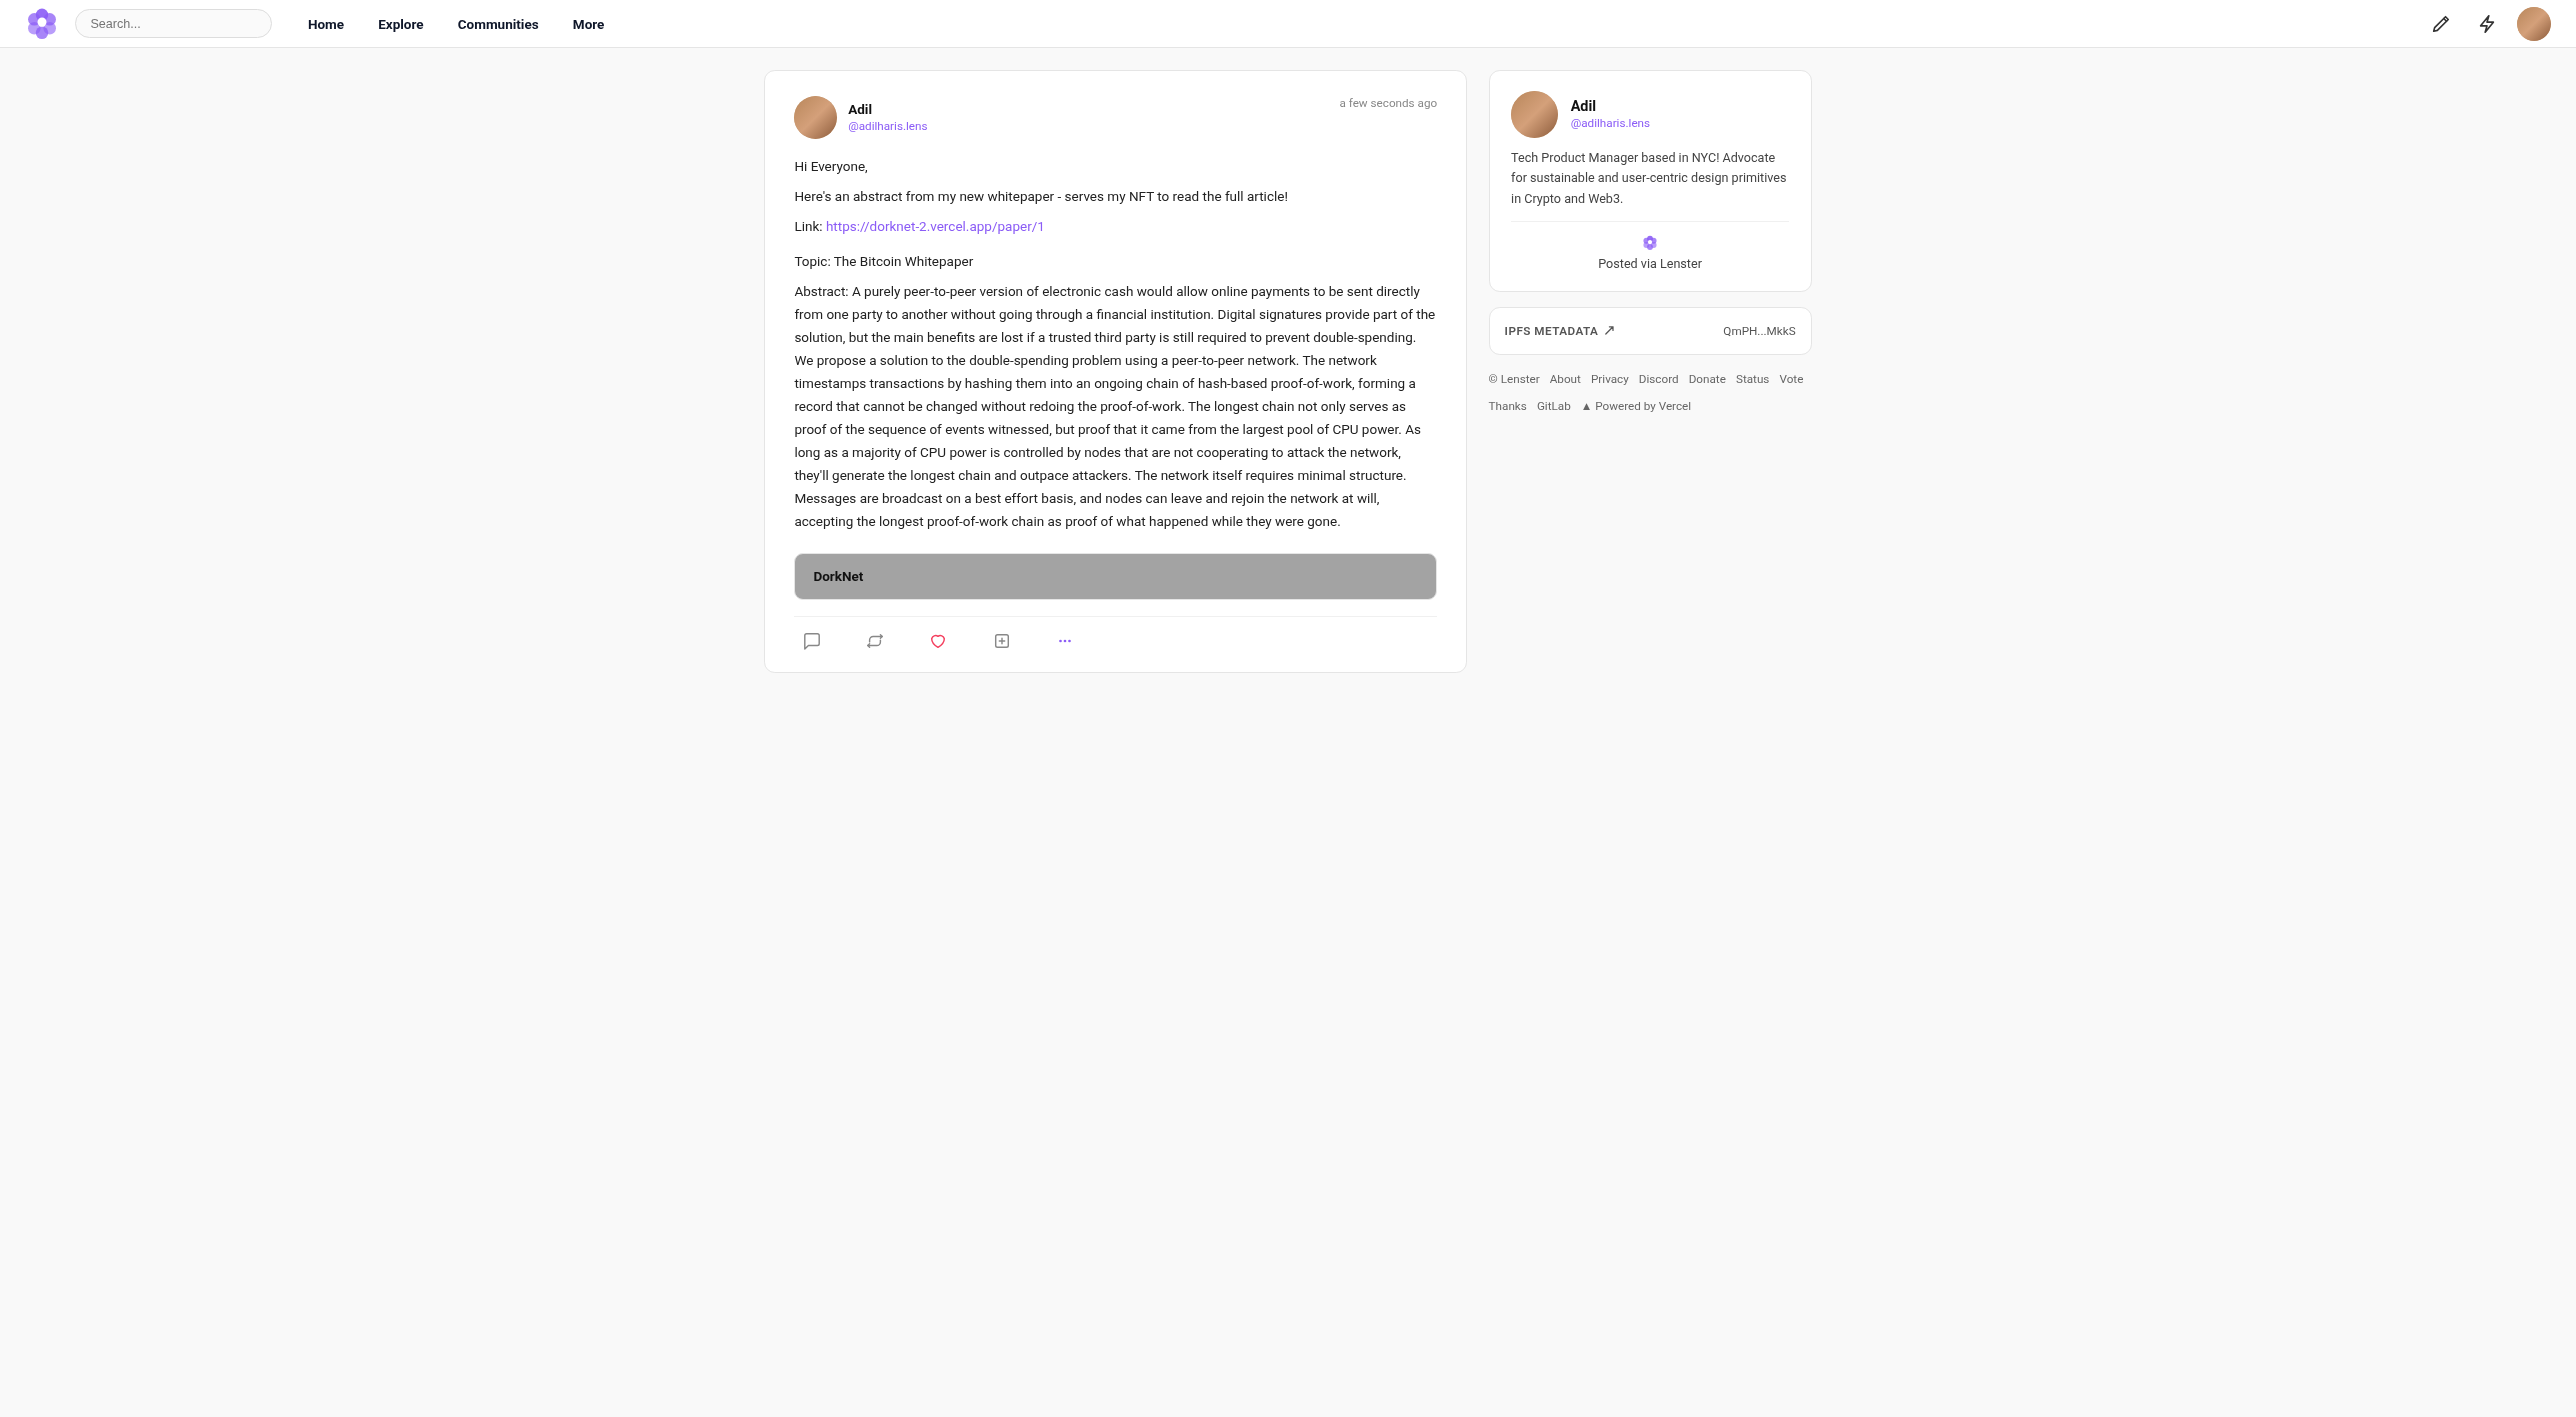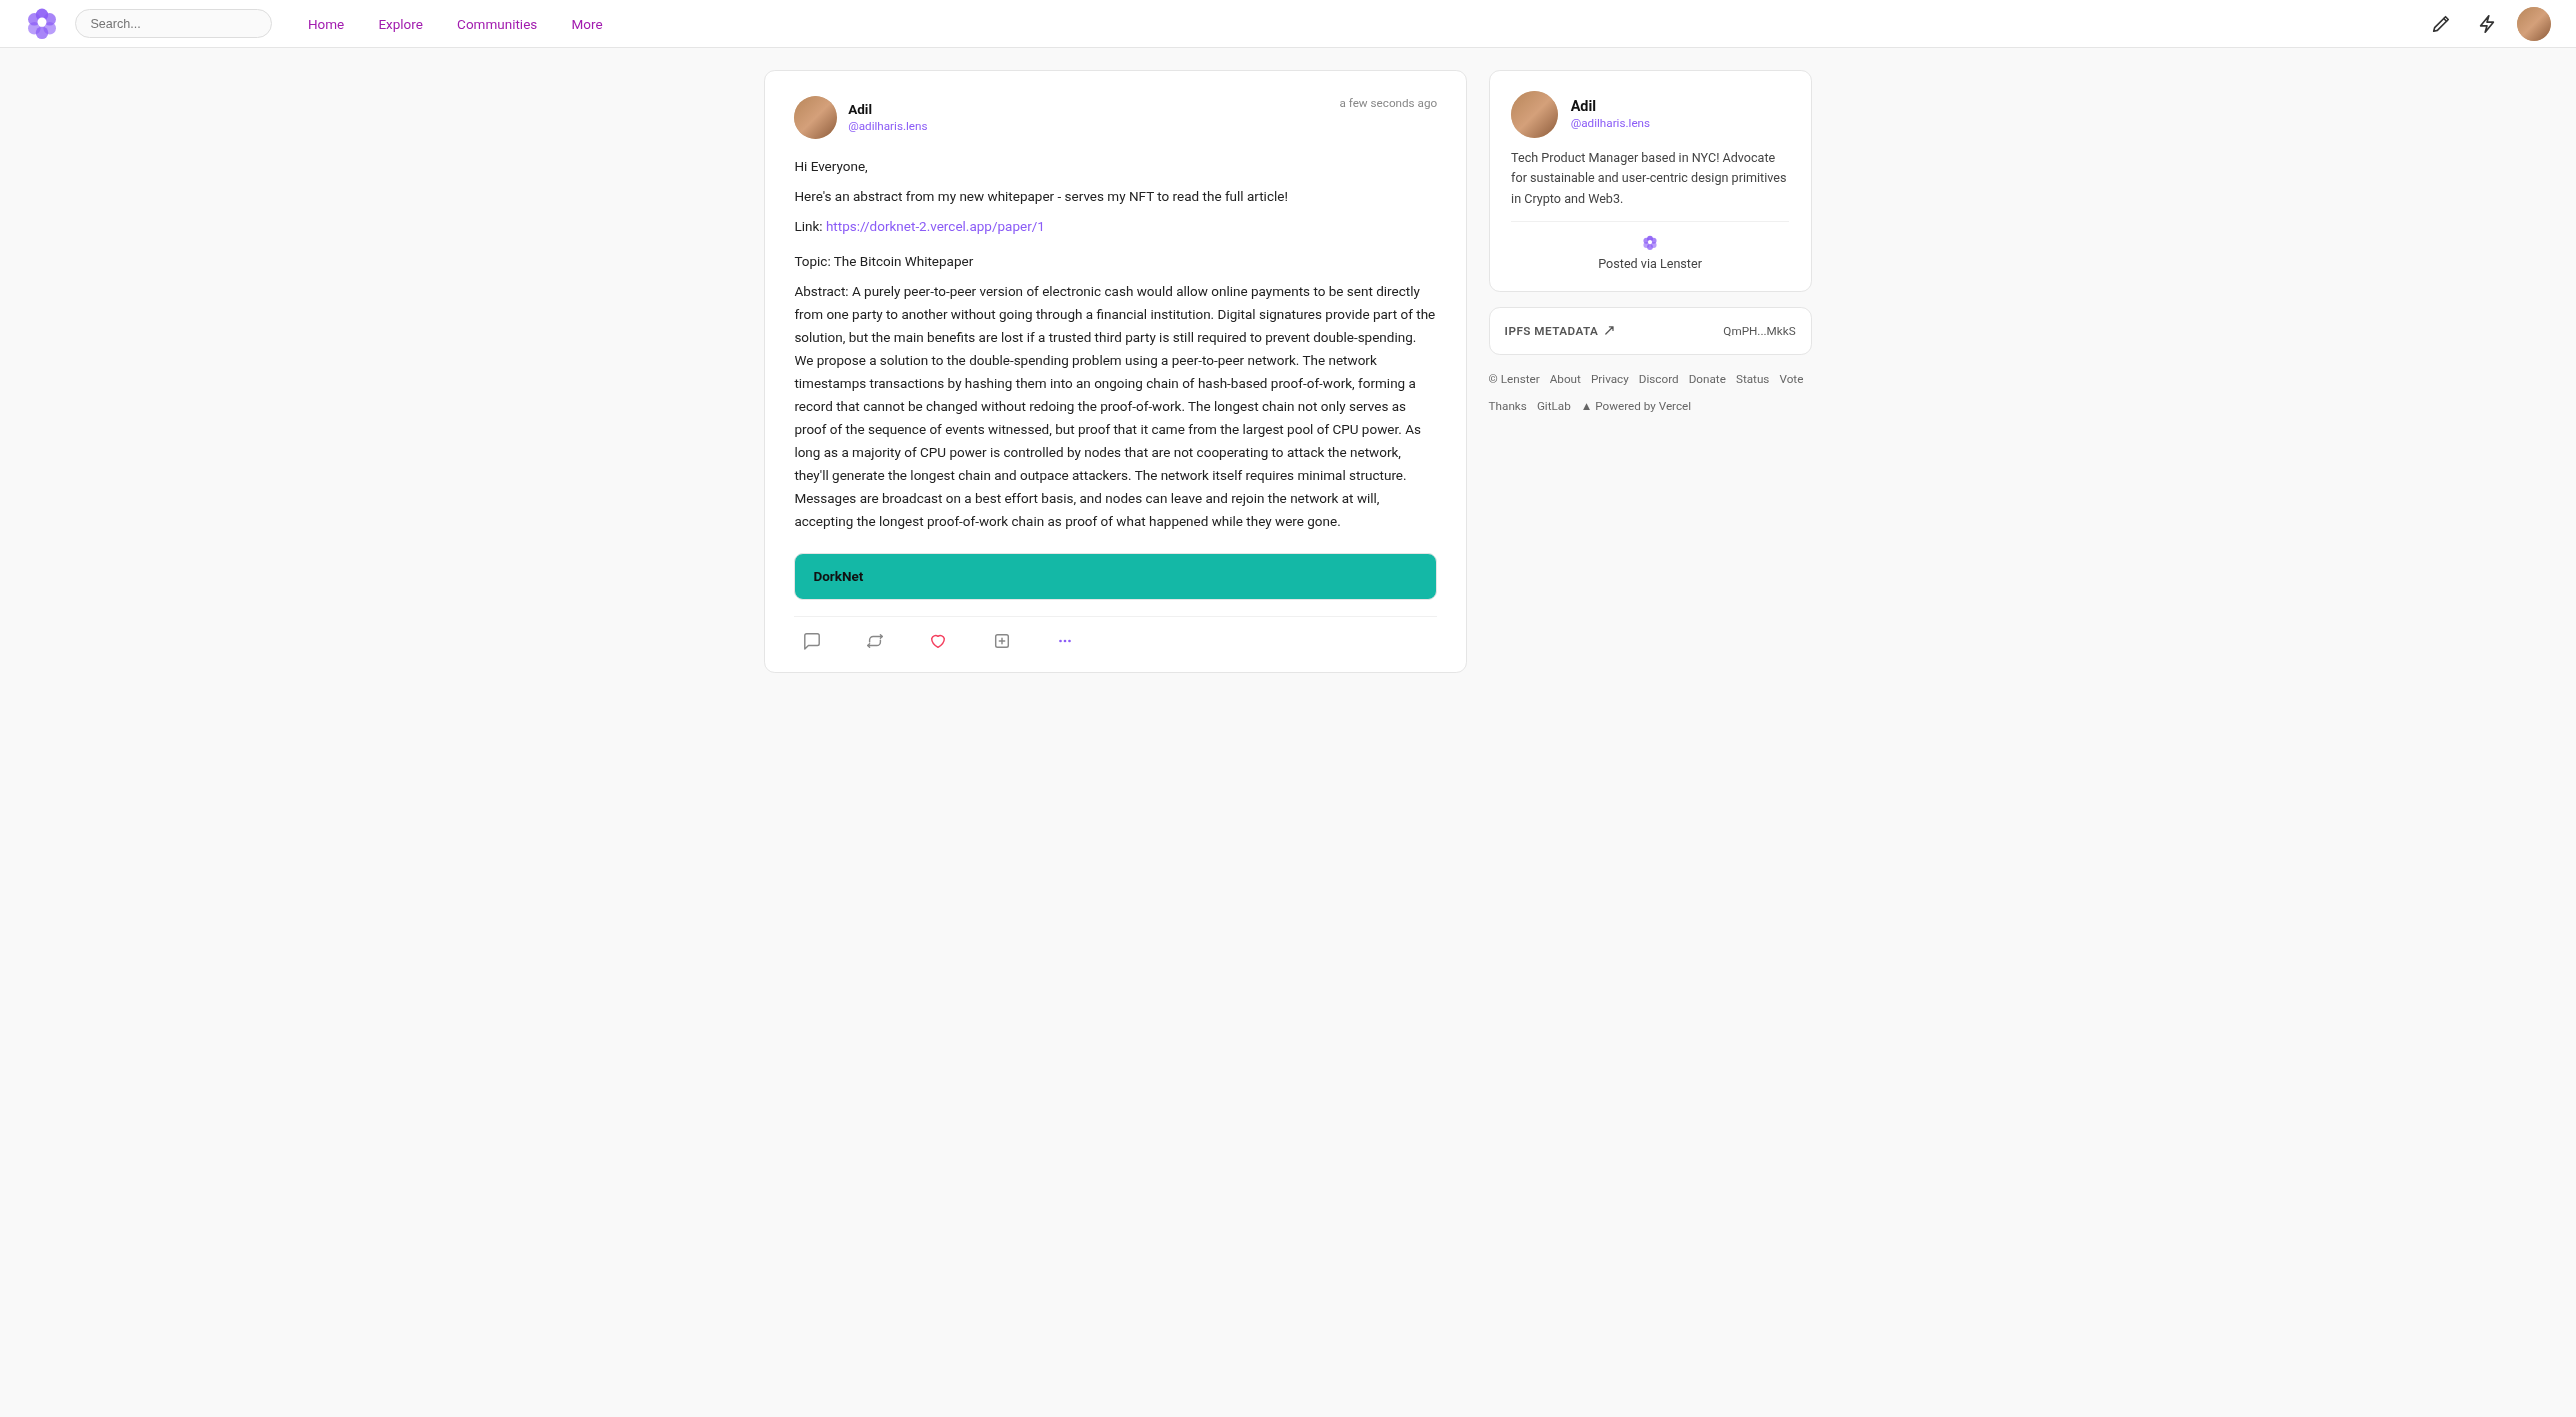--- a/index.html
+++ b/index.html
@@ -42,22 +42,22 @@
     }
     .navbar-nav {
       display: flex;
       align-items: center;
       margin-left: 21.5px;
       gap: 5.4px;
     }
     .nav-item {
       padding: 7.2px 14.4px;
       font-size: 13.5px;
-      font-weight: 400;
-      color: #a21caf;
+      font-weight: 700;
+      color: #0f172a;
       cursor: pointer;
       border-radius: 7.2px;
       transition: background 0.15s;
     }
     .navbar-right {
       margin-left: auto;
       display: flex;
       align-items: center;
       gap: 12.6px;
     }
@@ -132,21 +132,21 @@
     .post-body p { margin-bottom: 7.2px; }
     .post-body a { color: #8b5cf6; text-decoration: none; }
     .post-topic { font-weight: 400; margin-top: 12.6px; margin-bottom: 5.4px; }
     .post-abstract { margin-bottom: 0; }
     
     .collection-card {
       border: 0.9px solid #e5e5e5;
       border-radius: 9px;
       padding: 14.4px 18px;
       margin-top: 20px;
-      background: #14b8a6;
+      background: #a3a3a3;
       display: flex;
       align-items: flex-end;
       justify-content: flex-start;
     }
     .collection-name { font-weight: 700; font-size: 13.5px; color: #111; }
     
     .post-actions {
       display: flex;
       align-items: center;
       gap: 29px;

